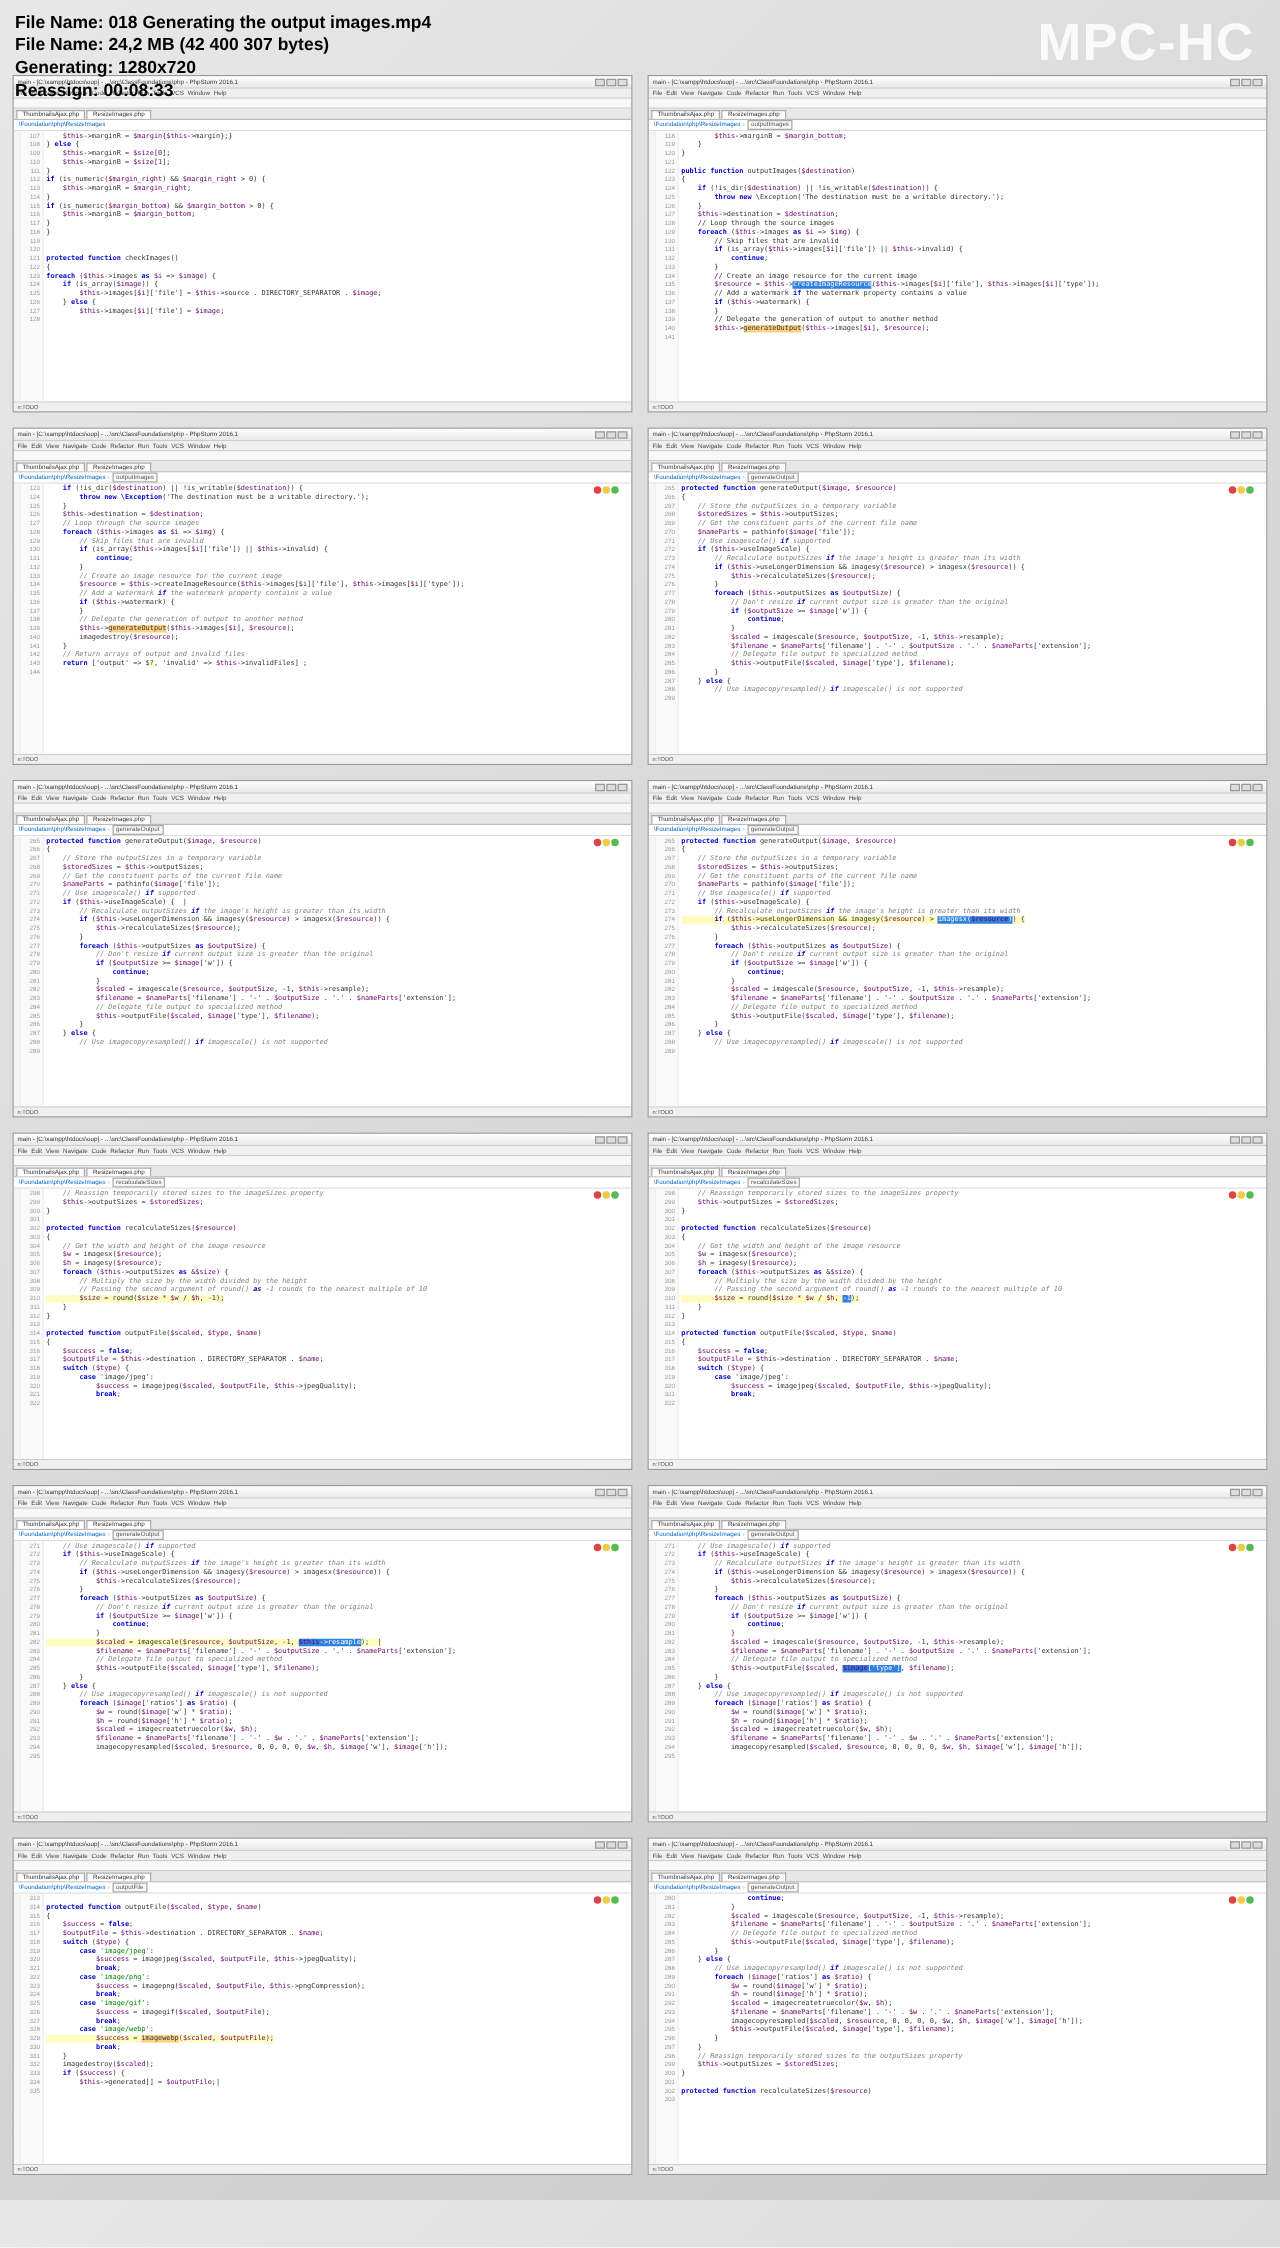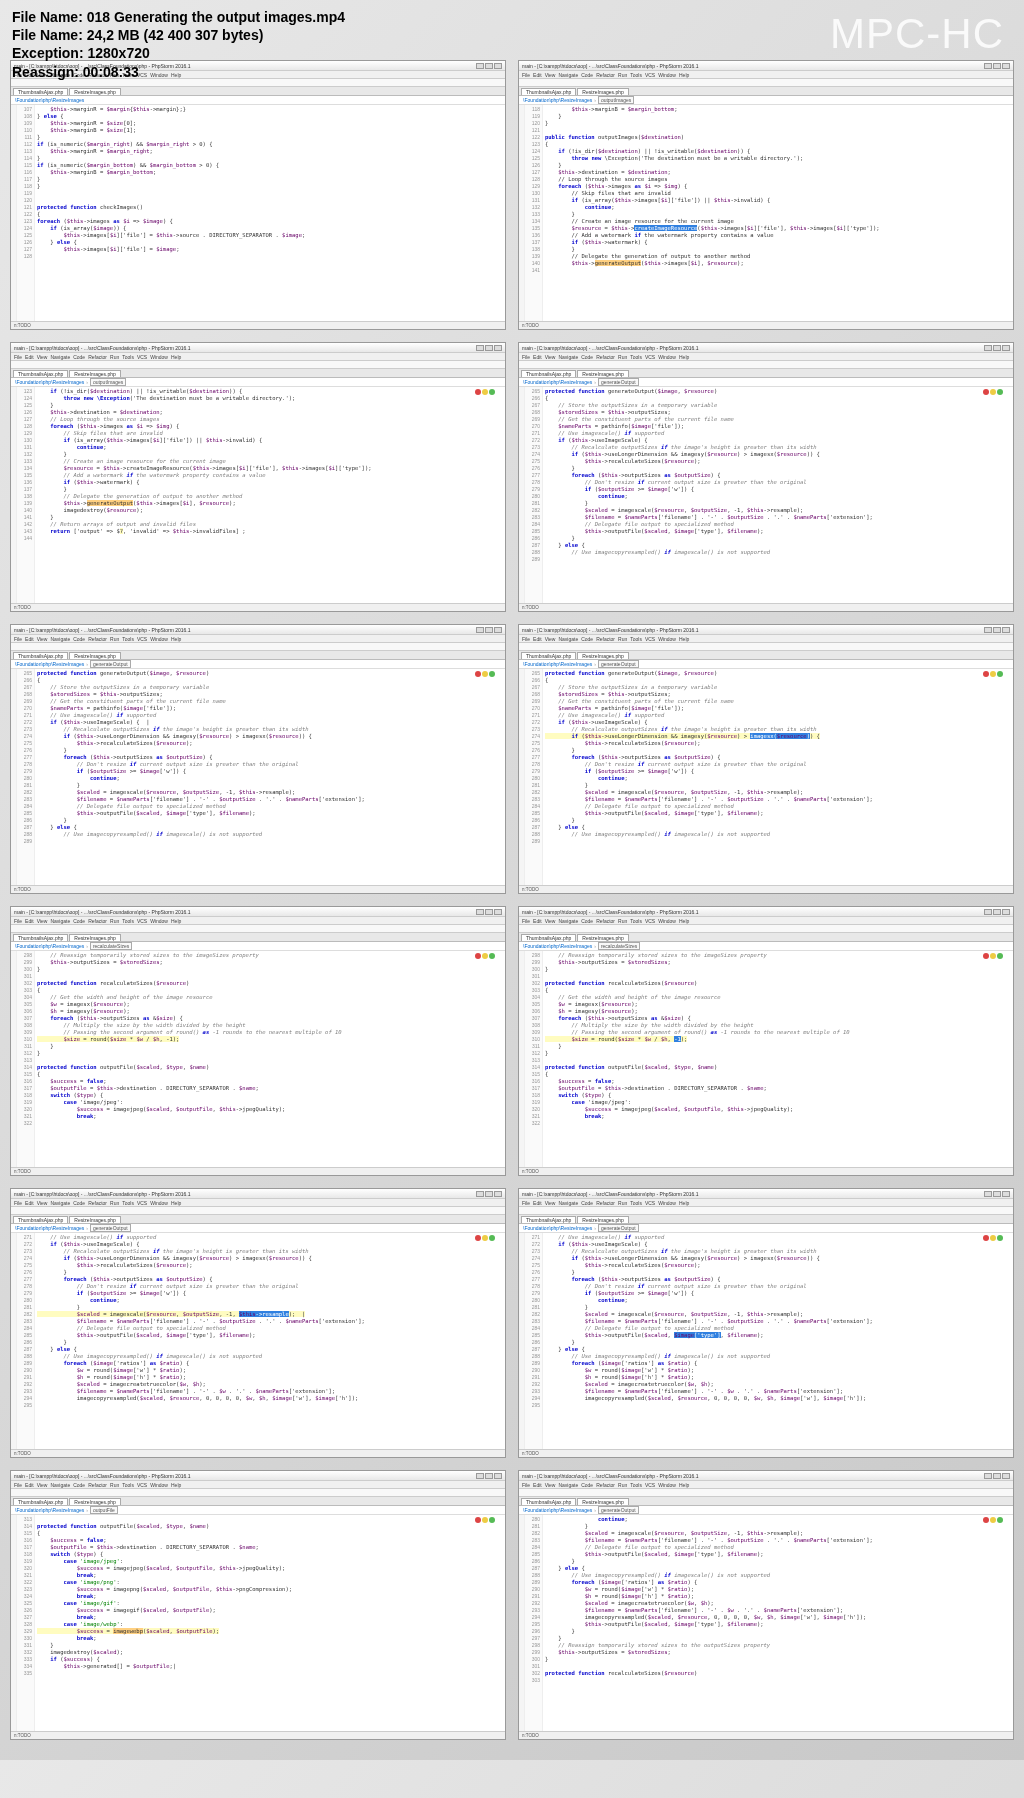--- a/index.html
+++ b/index.html
@@ -17,21 +17,21 @@
   font-weight: bold;
   color: #000;
   line-height: 1.3;
   z-index: 100;
 }
 .overlay-logo {
   position: absolute;
   top: 10px;
   right: 20px;
   font-size: 42px;
-  font-weight: normal;
+  font-weight: bold;
   color: rgba(255,255,255,0.85);
   letter-spacing: 1px;
   z-index: 100;
 }
 .grid {
   padding: 60px 10px 20px 10px;
   display: grid;
   grid-template-columns: 1fr 1fr;
   gap: 12px;
 }
@@ -174,21 +174,21 @@
   background: #f5f5f5;
   border-right: 0.5px solid #eee;
 }
 </style>
 </head>
 <body>
 
 <div class="overlay-info">
   <div><span>File Name:</span> <span>018 Generating the output images.mp4</span></div>
   <div><span>File Name:</span> <span>24,2 MB (42 400 307 bytes)</span></div>
-  <div><span>Exception:</span> <span>1280x720</span></div>
+  <div><span>Generating:</span> <span>1280x720</span></div>
   <div><span>Reassign:</span> <span>00:08:33</span></div>
 </div>
 <div class="overlay-logo">MPC-HC</div>
 
 <div class="grid" id="grid">
     <div class="thumb">
       <div class="titlebar">
         <span>main - [C:\xampp\htdocs\oop] - ...\src\ClassFoundations\php - PhpStorm 2016.1</span>
         <div class="winbtns">
           <span></span>

